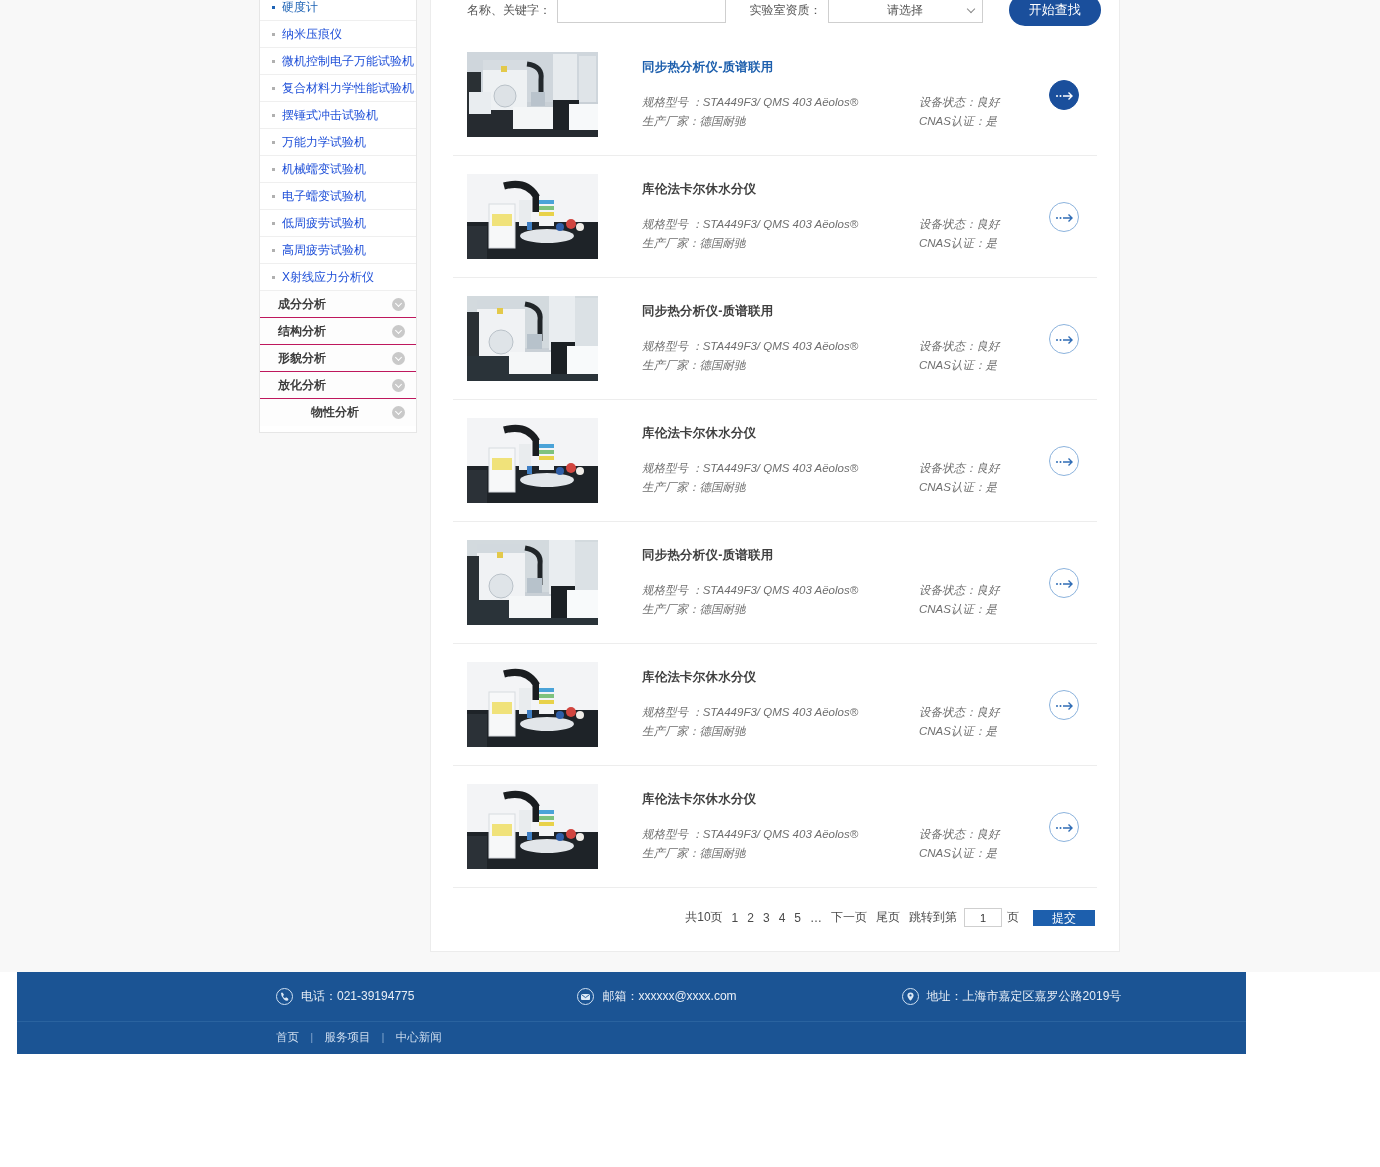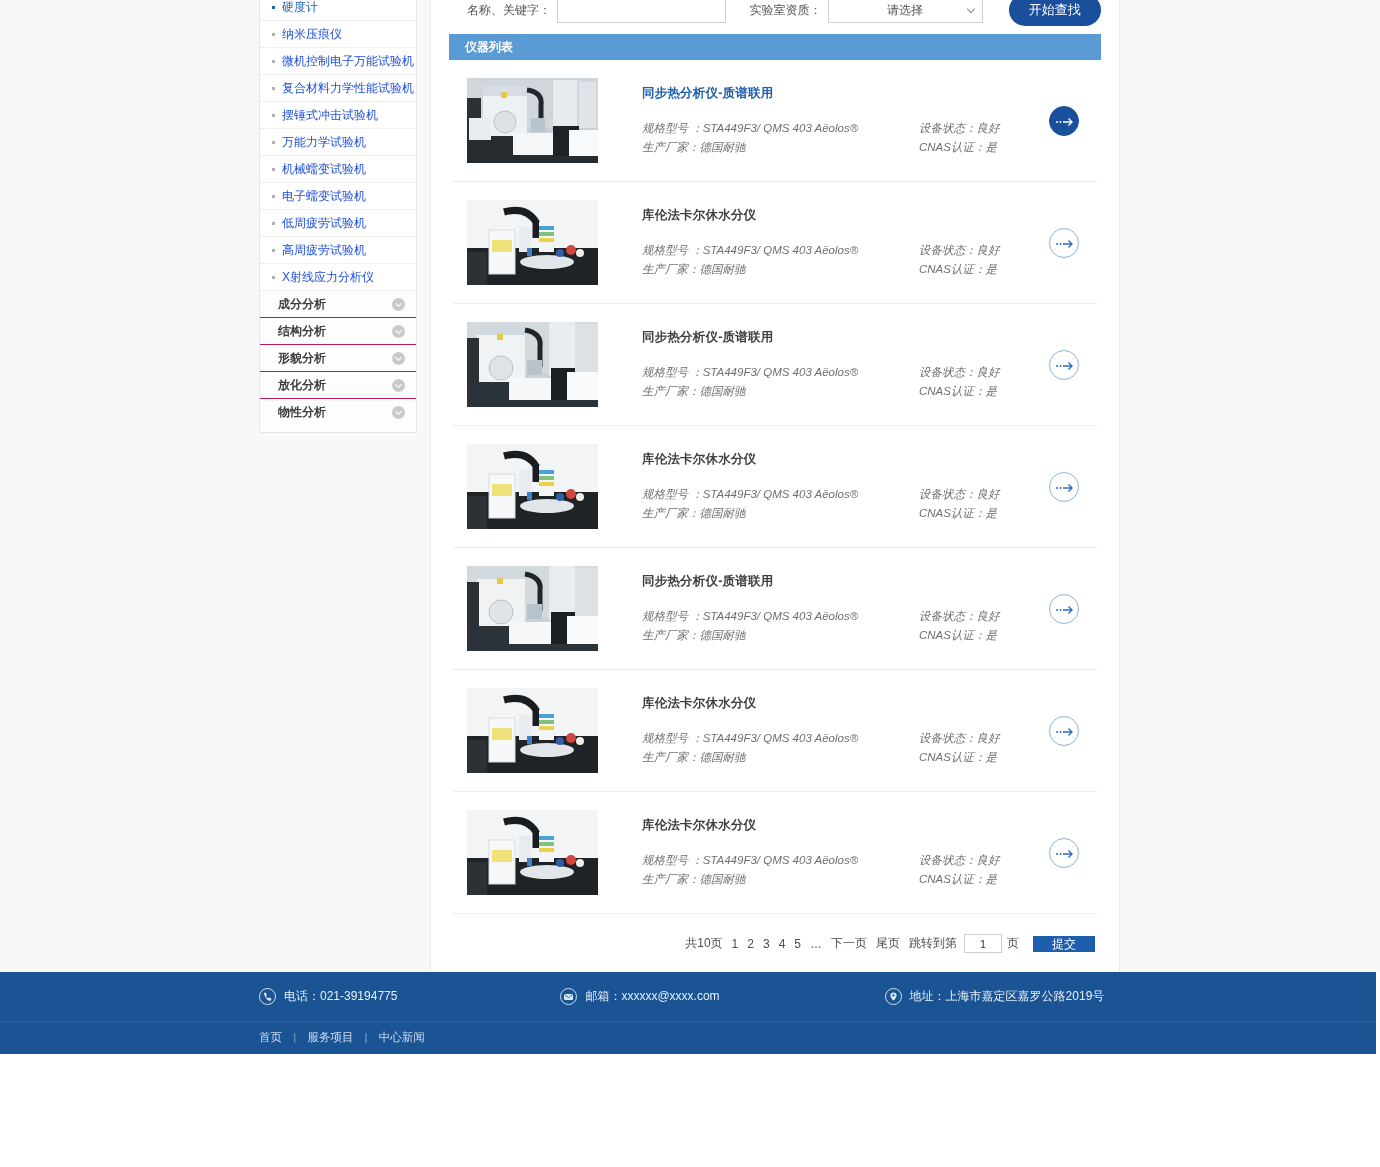--- a/index.html
+++ b/index.html
@@ -61,21 +61,21 @@
     line-height: 27px;
     padding-left: 18px;
     padding-right: 24px;
     font-size: 12px;
     font-weight: bold;
     color: #3d3d3d;
     border-bottom: 1px solid #be185d;
     position: relative;
     background: #fdfdfd;
   }
-  .side-group:last-child { border-bottom: none; }
+  .side-group:last-child { border-bottom: none; text-align: center; }
   .chev {
     position: absolute;
     right: 11px; top: 7px;
     width: 13px; height: 13px;
     border-radius: 50%;
     background: #c9c9c9;
   }
   .chev::after {
     content: "";
     position: absolute;
@@ -257,22 +257,22 @@
     color: #fff;
     font-size: 12px;
     border: none;
     cursor: pointer;
     font-family: "Liberation Sans", sans-serif;
   }
 
   
   .footer {
     position: absolute;
-    left: 0; top: 972px;
-    width: 1376px; height: 82px;
+    left: 17px; top: 972px;
+    width: 1229px; height: 82px;
     background: #1b5494;
   }
   .foot-top {
     display: flex;
     align-items: center;
     height: 50px;
     padding-left: 259px;
     border-bottom: 1px solid #2a639f;
   }
   .fitem {
@@ -394,21 +394,20 @@
       <input class="kw-input" type="text" value="" style="">
       <span class="gap"></span>
       <span class="fld-label">实验室资质：</span>
       <div class="sel-wrap">
         <div class="sel">请选择</div>
         <span class="sel-arrow"></span>
       </div>
       <button class="btn-search">开始查找</button>
     </div>
 
-    <div class="list-header">仪器列表</div>
 
     <div class="list">
 
       <div class="row featured">
         <div class="thumb">
           <svg viewBox="0 0 131 85" preserveAspectRatio="none">
             <rect width="131" height="85" fill="#c9d0d6"></rect>
             <rect x="0" y="0" width="131" height="50" fill="#cfd6dc"></rect>
             <rect x="86" y="2" width="24" height="52" fill="#e7ebee"></rect>
             <rect x="112" y="4" width="17" height="46" fill="#dfe4e8"></rect>

